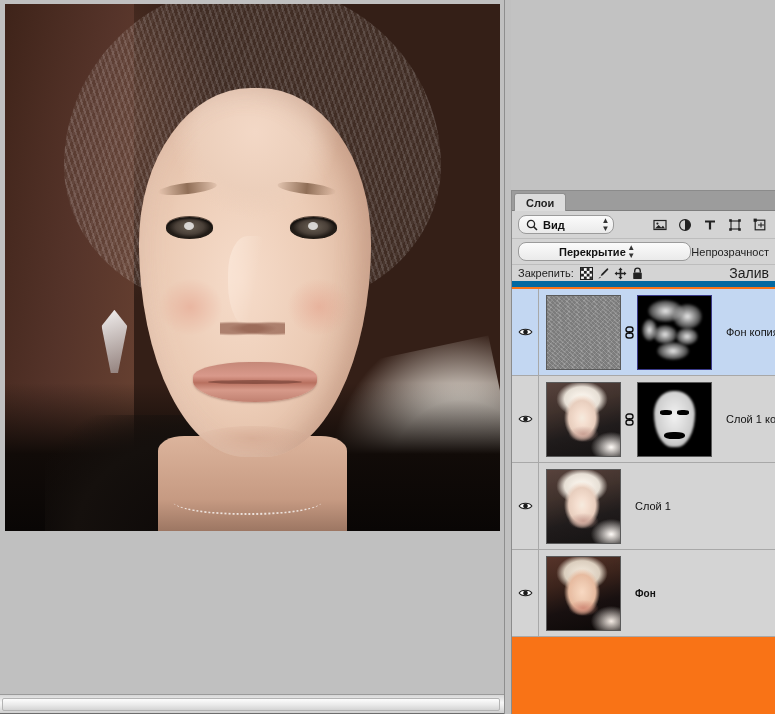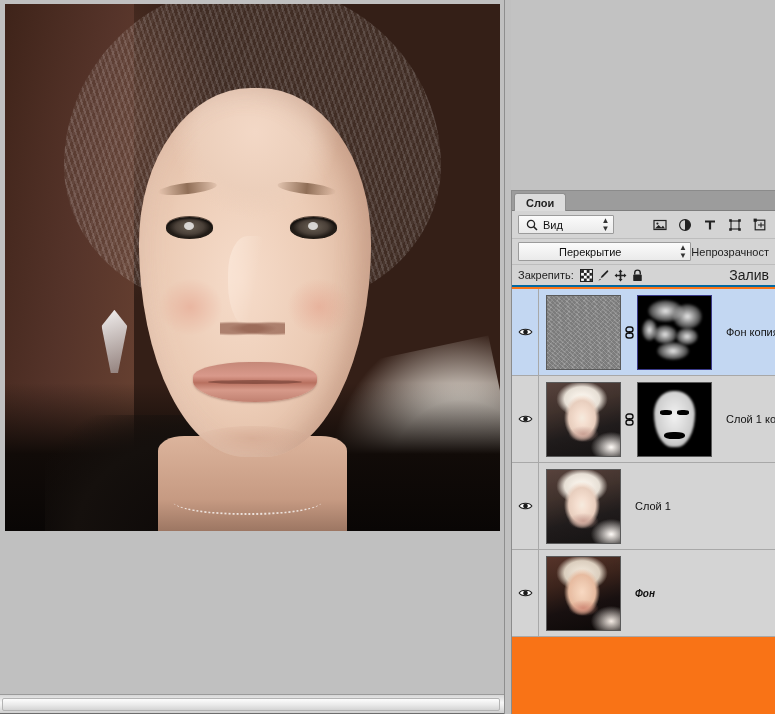--- a/index.html
+++ b/index.html
@@ -191,39 +191,39 @@
   .toolrow {
     display: flex; align-items: center;
     padding: 0 6px;
     background: #d4d4d4;
   }
   #filter-row { height: 28px; border-bottom: 1px solid #bdbdbd; }
   .combo {
     display: flex; align-items: center;
     height: 19px;
     background: linear-gradient(180deg,#fbfbfb,#eaeaea);
-    border: 1px solid #9b9b9b; border-radius: 1px;
+    border: 1px solid #9b9b9b; border-radius: 8px;
     padding: 0 2px 0 6px;
-    font-size: 11px; color: #111;
+    font-size: 11px; color: #111; font-weight: bold;
   }
   #filter-combo { width: 96px; justify-content: space-between; }
   #filter-combo .ftext { display: flex; align-items: center; gap: 4px; }
   .spin {
     display: inline-block; width: 11px; text-align: center;
     font-size: 8px; line-height: 8px; color: #333;
   }
   .spin i { display:block; font-style: normal; }
   .ficons { display: flex; align-items: center; gap: 11px; margin-left: auto; padding-right: 2px; }
   .ficon { width: 14px; height: 14px; display: block; }
 
   #blend-row { height: 26px; border-bottom: 1px solid #bdbdbd; gap: 0; }
-  #blend-combo { width: 180px; justify-content: space-between; padding-left: 40px; }
+  #blend-combo { width: 180px; justify-content: flex-start; padding-left: 40px; }
   .opacity-label { margin-left: 0; font-size: 11px; white-space: nowrap; }
 
-  #lock-row { height: 22px; border-bottom: 2px solid #0369a1; gap: 4px; }
+  #lock-row { height: 22px; border-bottom: 6px solid #0369a1; gap: 4px; }
   .lock-label { font-size: 11px; margin-right: 2px; }
   .lockicon { width: 13px; height: 13px; display: block; }
   .fill-label { margin-left: auto; font-size: 14px; white-space: nowrap; }
 
   
   #layer-list { position: absolute; left: 0; top: 98px; right: 0; bottom: 24px; overflow: hidden; }
   .layer-row {
     position: relative;
     display: flex; align-items: center;
     height: 87px;
@@ -241,21 +241,21 @@
   .thumb {
     width: 75px; height: 75px;
     border: 1px solid #5a5a5a;
     overflow: hidden; position: relative; background: #000;
   }
   .thumb.selected-thumb { border: 1px solid #3a3a8a; }
   .link-icon { width: 16px; display: flex; justify-content: center; }
   .layer-name {
     margin-left: 14px; font-size: 11px; color: #111; white-space: nowrap;
   }
-  .layer-name.italic { font-style: italic; font-weight: bold; font-size: 10px; }
+  .layer-name.italic { font-weight: bold; font-size: 10px; }
 
   
   .th-portrait {
     position: absolute; inset: 0;
     background:
       radial-gradient(ellipse 30% 16% at 50% 70%, #c98a78 0%, rgba(201,138,120,0) 70%),
       radial-gradient(ellipse 26% 34% at 48% 48%, #f2d5c0 0%, #e0b89f 70%, rgba(224,184,159,0) 95%),
       radial-gradient(ellipse 40% 28% at 48% 22%, #efe7db 0%, #d6cabb 60%, rgba(214,202,187,0) 88%),
       radial-gradient(ellipse 40% 30% at 88% 88%, #efe7e0 0%, rgba(239,231,224,0) 70%),
       linear-gradient(165deg, #54332a 0%, #3a241c 34%, #171010 64%, #0b0807 100%);

